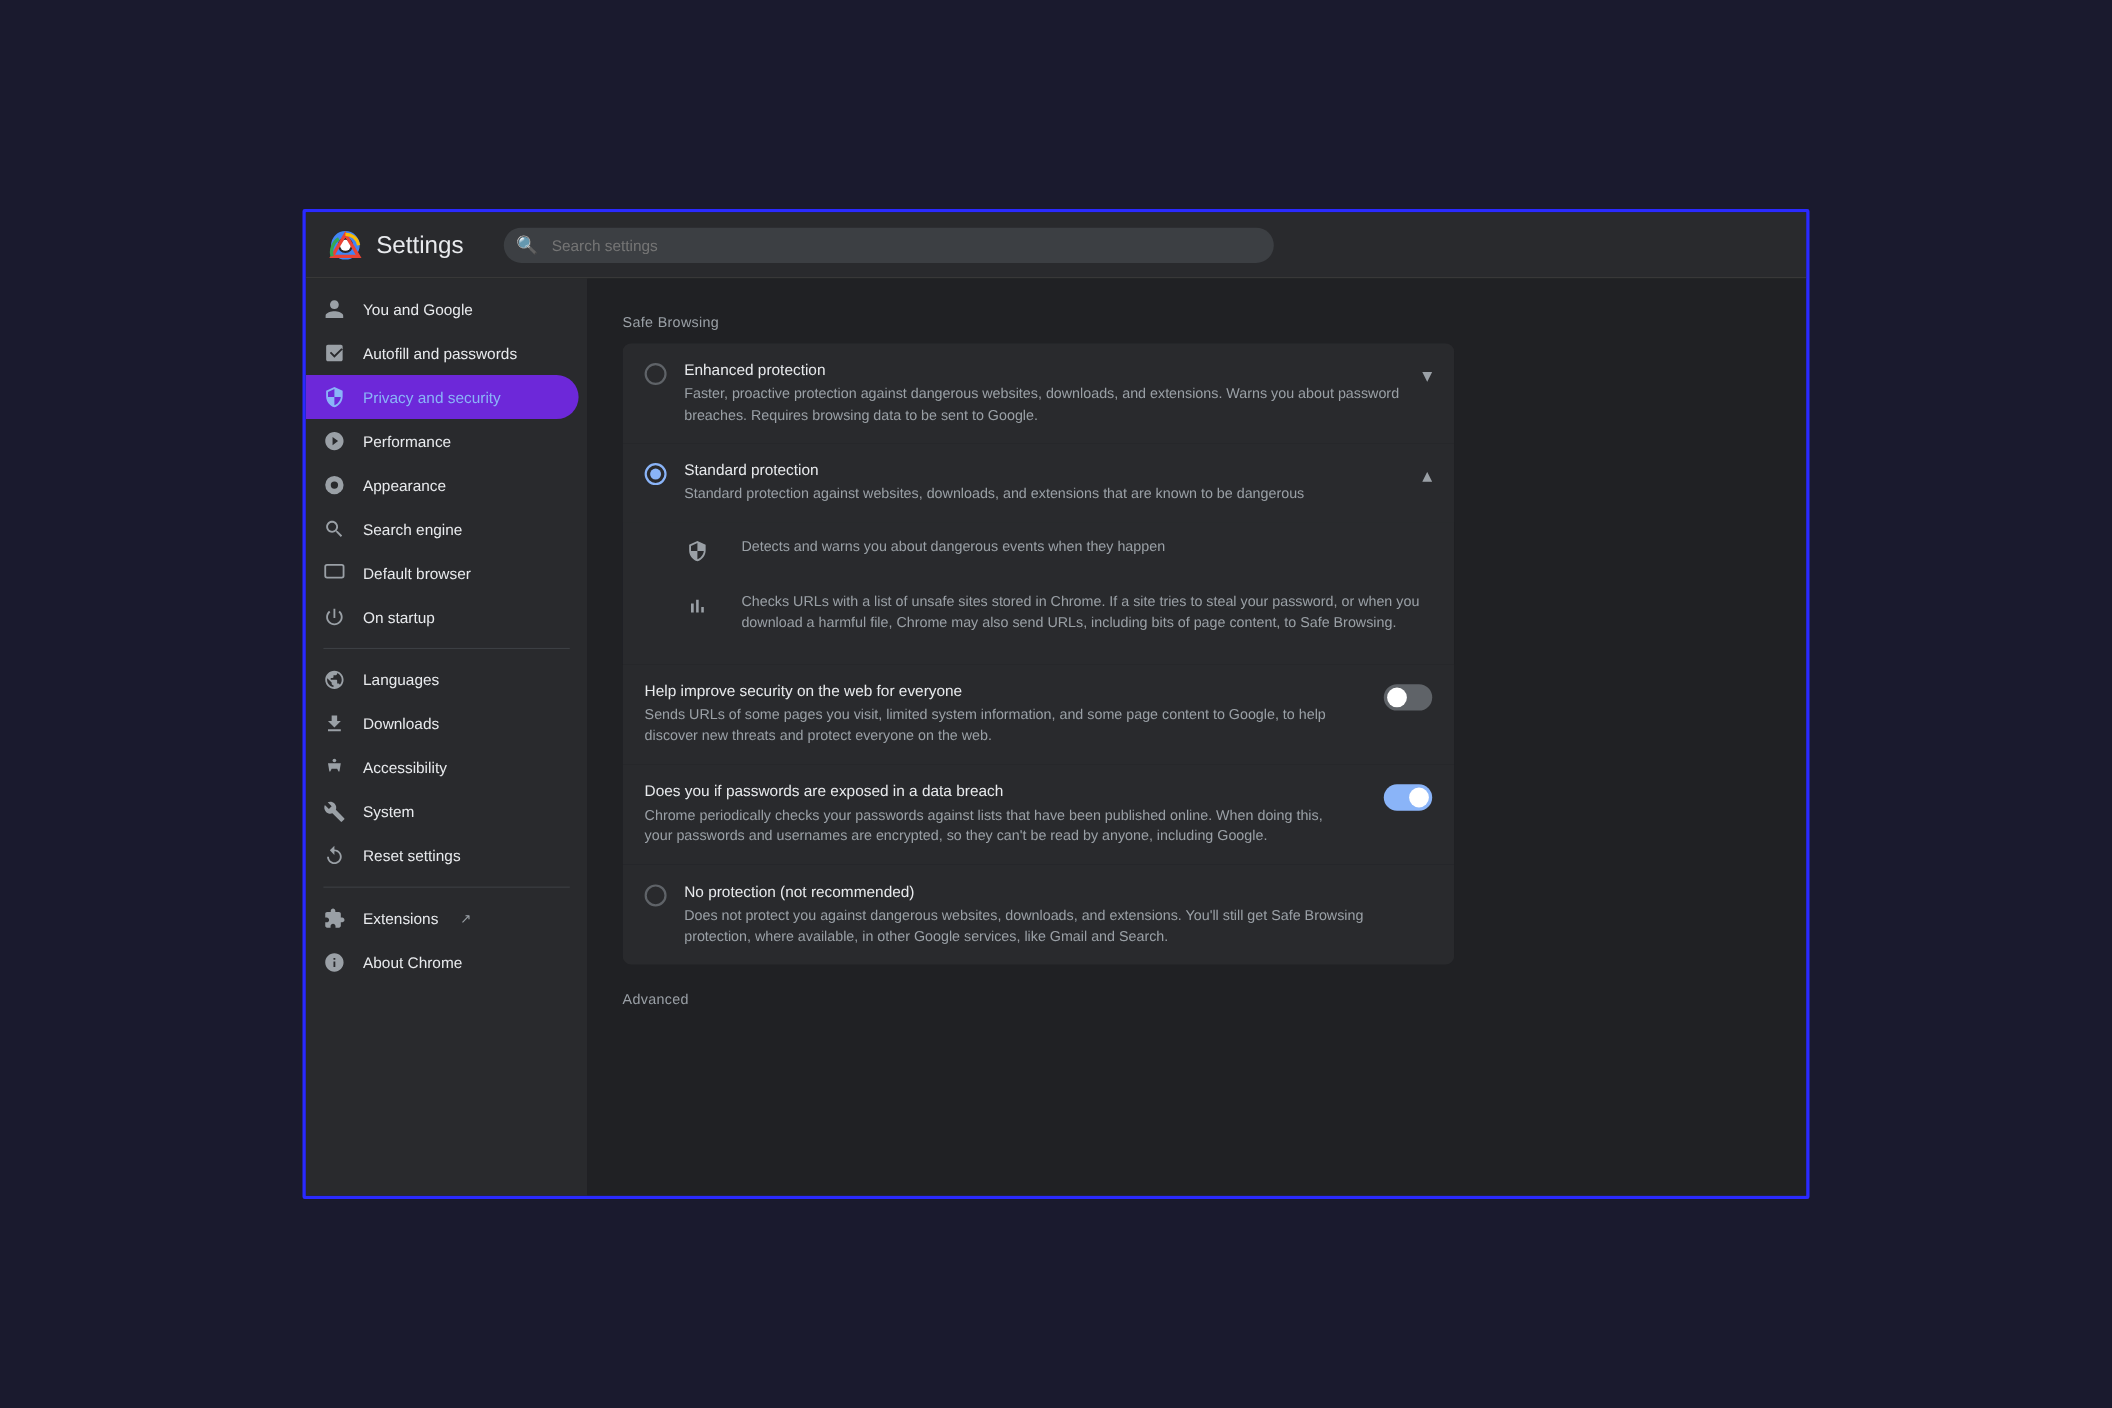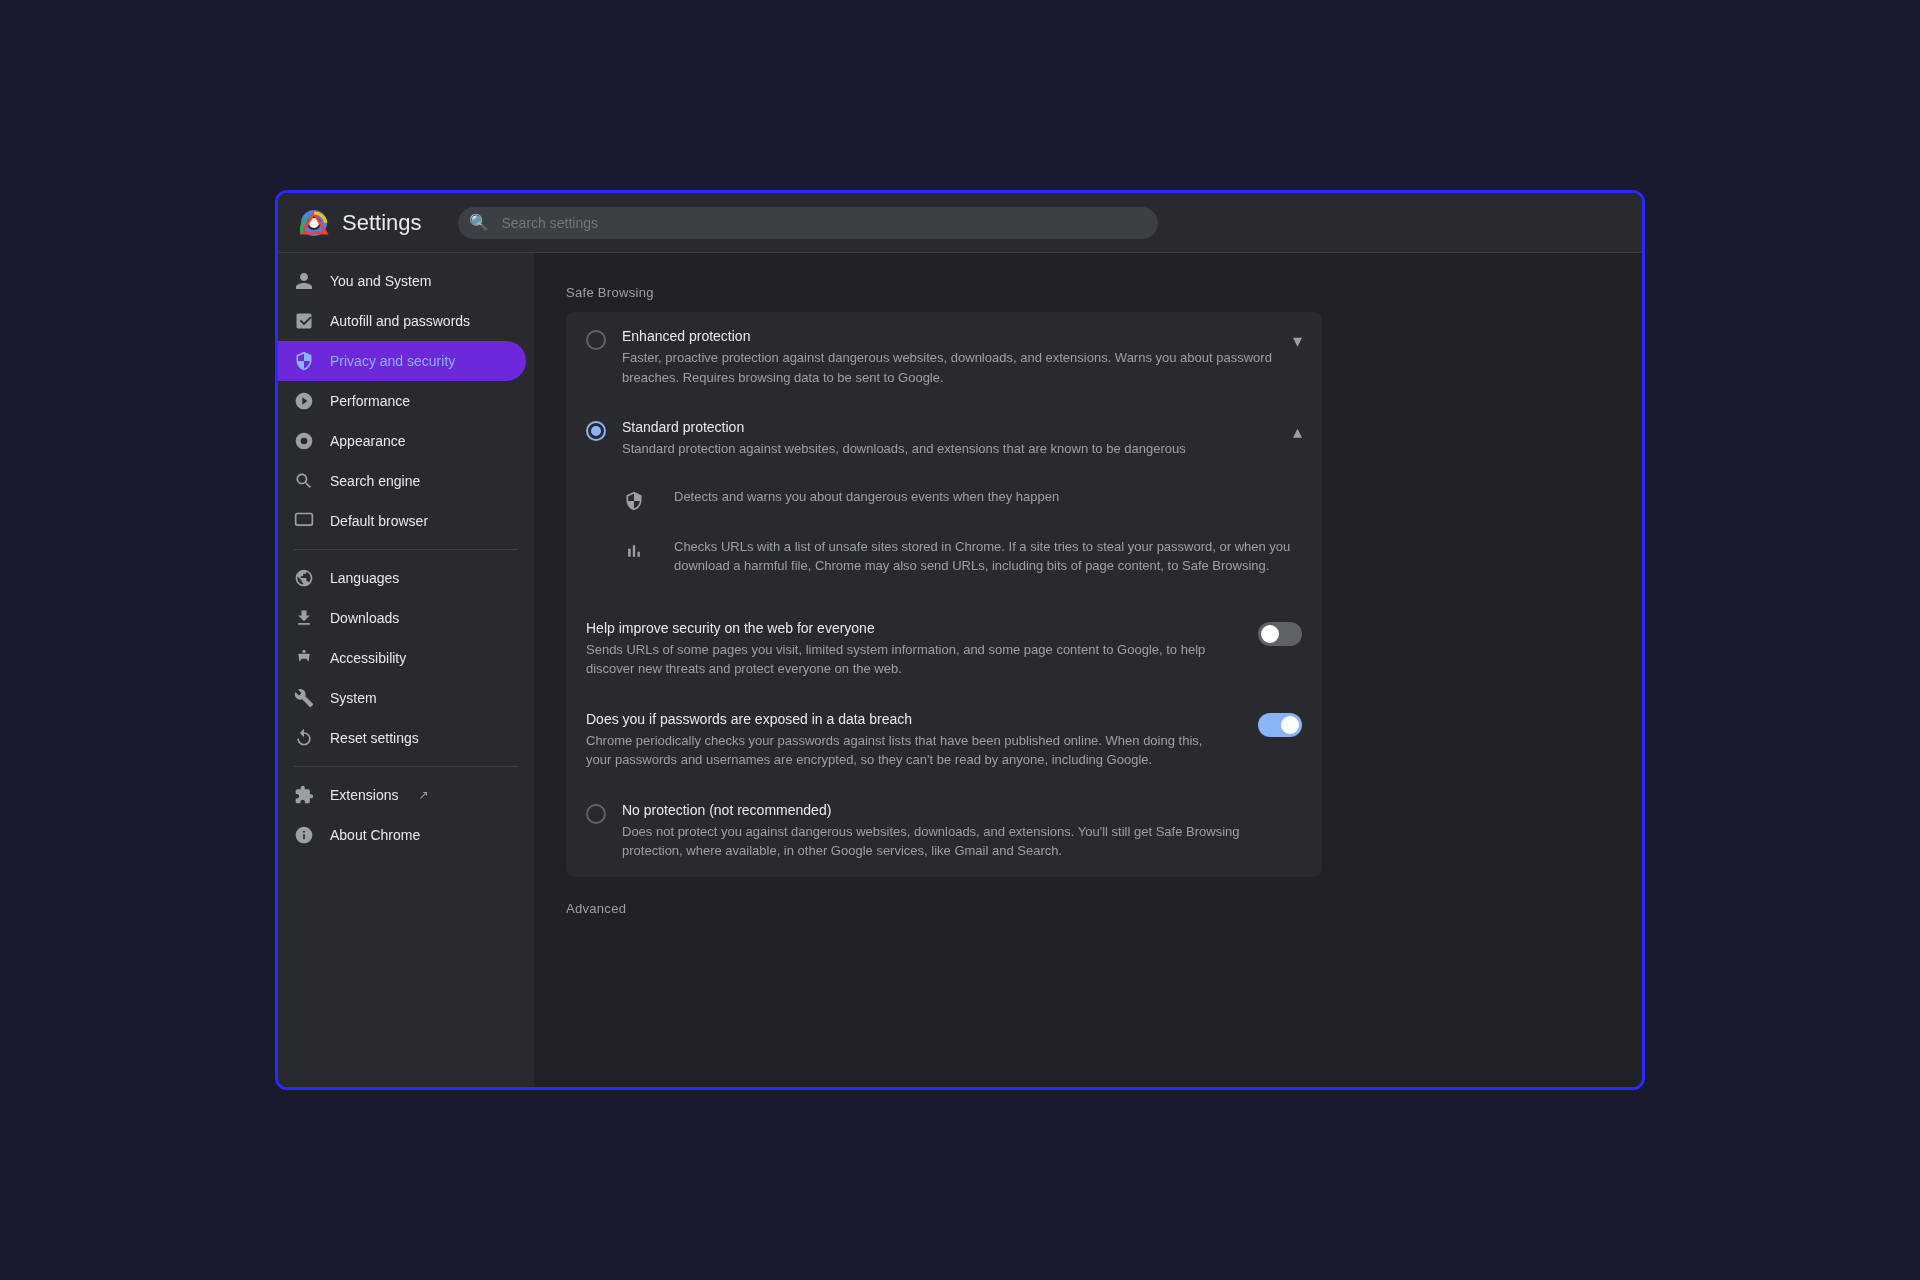--- a/index.html
+++ b/index.html
@@ -11,21 +11,21 @@
       align-items: center;
       width: 1920px;
       height: 1280px;
       overflow: hidden;
     }
     .chrome-window {
       width: 1370px;
       height: 900px;
       background: #202124;
       border: 3px solid #2a2aff;
-      border-radius: 12px;
+      border-radius: 2px;
       display: flex;
       flex-direction: column;
       overflow: hidden;
     }
     
     .header {
       background: #292a2d;
       padding: 10px 20px;
       display: flex;
       align-items: center;
@@ -308,21 +308,21 @@
 
   <div class="body">
 
     <div class="sidebar">
       <div class="sidebar-item">
         <span class="icon">
           <svg width="20" height="20" viewBox="0 0 24 24" fill="#9aa0a6">
               <path d="M12 12c2.7 0 4.8-2.1 4.8-4.8S14.7 2.4 12 2.4 7.2 4.5 7.2 7.2 9.3 12 12 12zm0 2.4c-3.2 0-9.6 1.6-9.6 4.8v2.4h19.2v-2.4c0-3.2-6.4-4.8-9.6-4.8z"></path>
             </svg>
         </span>
-        <span class="label">You and System</span>
+        <span class="label">You and Google</span>
       </div>
       <div class="sidebar-item">
         <span class="icon">
           <svg width="20" height="20" viewBox="0 0 24 24" fill="#9aa0a6">
               <path d="M19 3H5c-1.1 0-2 .9-2 2v14c0 1.1.9 2 2 2h14c1.1 0 2-.9 2-2V5c0-1.1-.9-2-2-2zm-7 14l-5-5 1.4-1.4 3.6 3.6 7.6-7.6L21 8l-9 9z"></path>
             </svg>
         </span>
         <span class="label">Autofill and passwords</span>
       </div>
       <div class="sidebar-item active">
@@ -359,20 +359,28 @@
         <span class="label">Search engine</span>
       </div>
       <div class="sidebar-item">
         <span class="icon">
           <svg width="20" height="20" viewBox="0 0 24 24" fill="#9aa0a6">
               <rect x="2" y="3" width="20" height="14" rx="2" fill="none" stroke="#9aa0a6" stroke-width="2"></rect>
               <path d="M8 21h8M12 17v4"></path>
             </svg>
         </span>
         <span class="label">Default browser</span>
+      </div>
+      <div class="sidebar-item">
+        <span class="icon">
+          <svg width="20" height="20" viewBox="0 0 24 24" fill="#9aa0a6">
+              <path d="M13 3h-2v10h2V3zm4.83 2.17l-1.42 1.42C17.99 7.86 19 9.81 19 12c0 3.87-3.13 7-7 7s-7-3.13-7-7c0-2.19 1.01-4.14 2.58-5.42L6.17 5.17C4.23 6.82 3 9.26 3 12c0 4.97 4.03 9 9 9s9-4.03 9-9c0-2.74-1.23-5.18-3.17-6.83z"></path>
+            </svg>
+        </span>
+        <span class="label">On startup</span>
       </div>
       <div class="sidebar-divider"></div>
       <div class="sidebar-item">
         <span class="icon">
           <svg width="20" height="20" viewBox="0 0 24 24" fill="#9aa0a6">
               <path d="M12 2C6.48 2 2 6.48 2 12s4.48 10 10 10 10-4.48 10-10S17.52 2 12 2zm-1 17.93c-3.95-.49-7-3.85-7-7.93 0-.62.08-1.21.21-1.79L9 15v1c0 1.1.9 2 2 2v1.93zm6.9-2.54c-.26-.81-1-1.39-1.9-1.39h-1v-3c0-.55-.45-1-1-1H8v-2h2c.55 0 1-.45 1-1V7h2c1.1 0 2-.9 2-2v-.41c2.93 1.19 5 4.06 5 7.41 0 2.08-.8 3.97-2.1 5.39z"></path>
             </svg>
         </span>
         <span class="label">Languages</span>
       </div>

